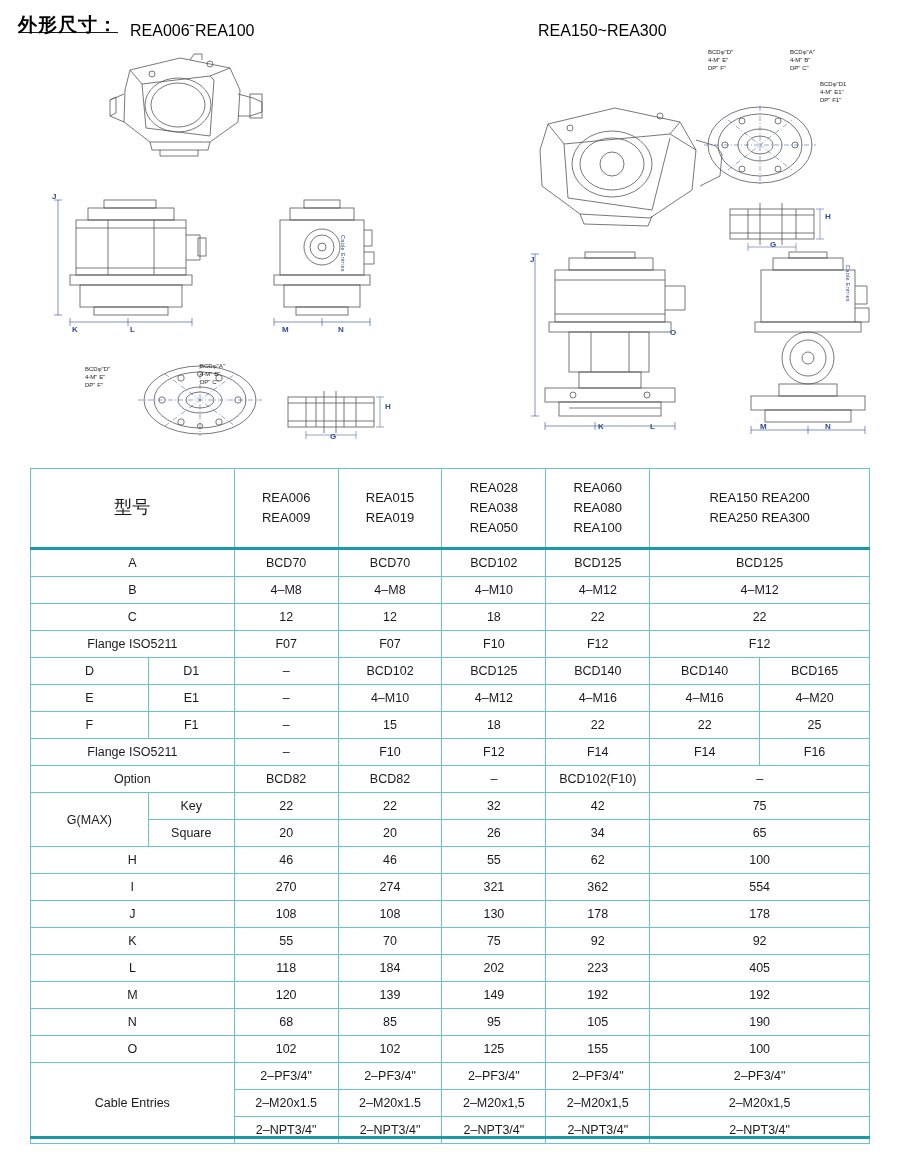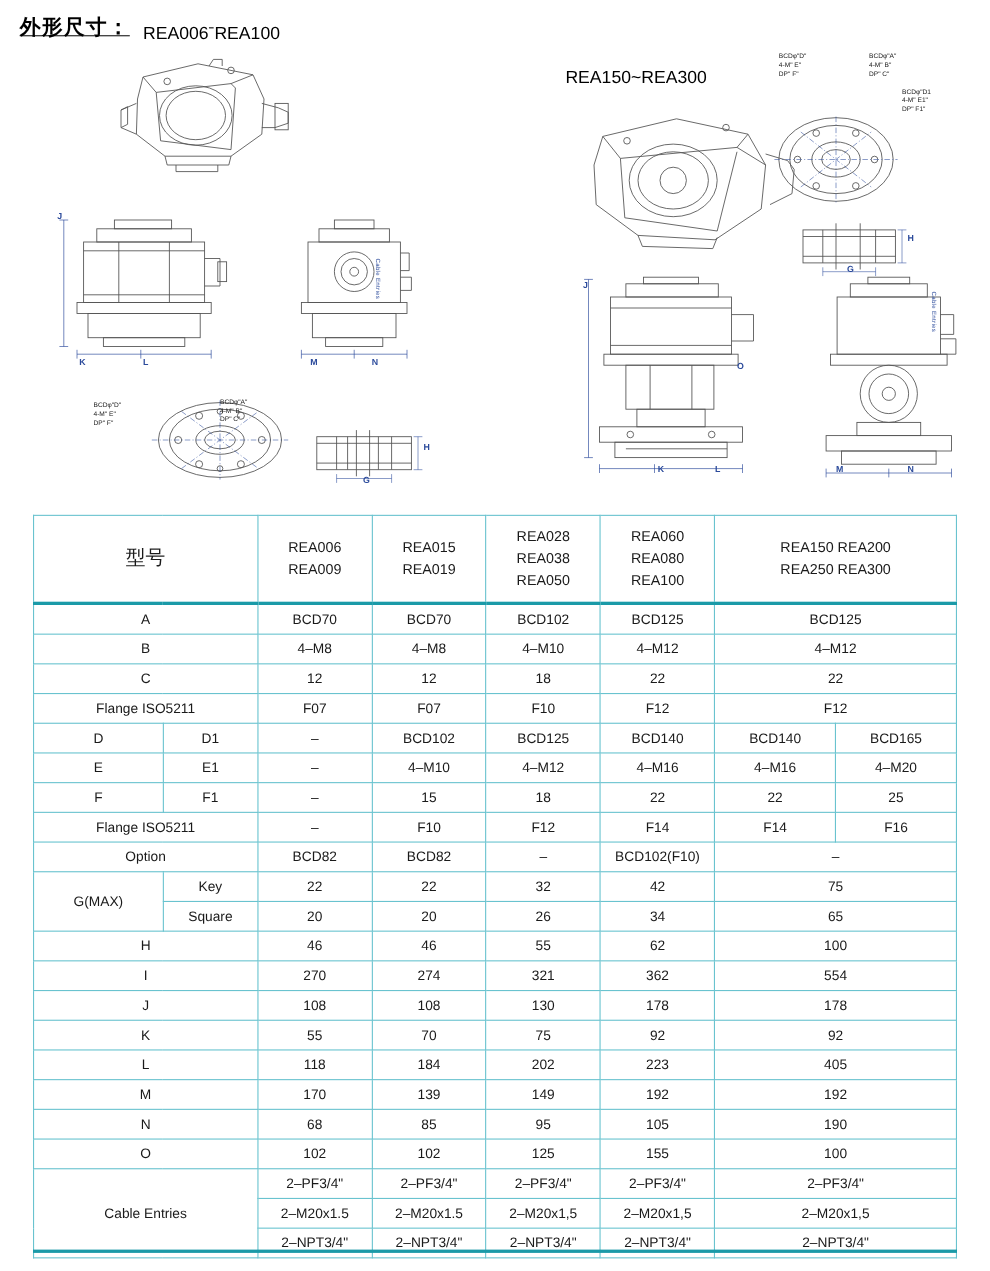--- a/index.html
+++ b/index.html
@@ -36,21 +36,21 @@
     position: relative;
     margin-top: 10px;
   }
   .hdr-label {
     position: absolute;
     font-size: 16px;
     color: #000;
     white-space: nowrap;
   }
   .hdr-label.left { left: 12px; }
-  .hdr-label.right { left: 396px; margin-top: 40px; }
+  .hdr-label.right { left: 420px; }
 
   
   .drawings {
     position: relative;
     height: 400px;
     margin: 2px 0 0 0;
   }
   .panel {
     position: absolute;
     top: 0;
@@ -546,21 +546,21 @@
         <tr>
           <td colspan="2">L</td>
           <td>118</td>
           <td>184</td>
           <td>202</td>
           <td>223</td>
           <td colspan="2">405</td>
         </tr>
         <tr>
           <td colspan="2">M</td>
-          <td>170</td>
+          <td>120</td>
           <td>139</td>
           <td>149</td>
           <td>192</td>
           <td colspan="2">192</td>
         </tr>
         <tr>
           <td colspan="2">N</td>
           <td>68</td>
           <td>85</td>
           <td>95</td>

